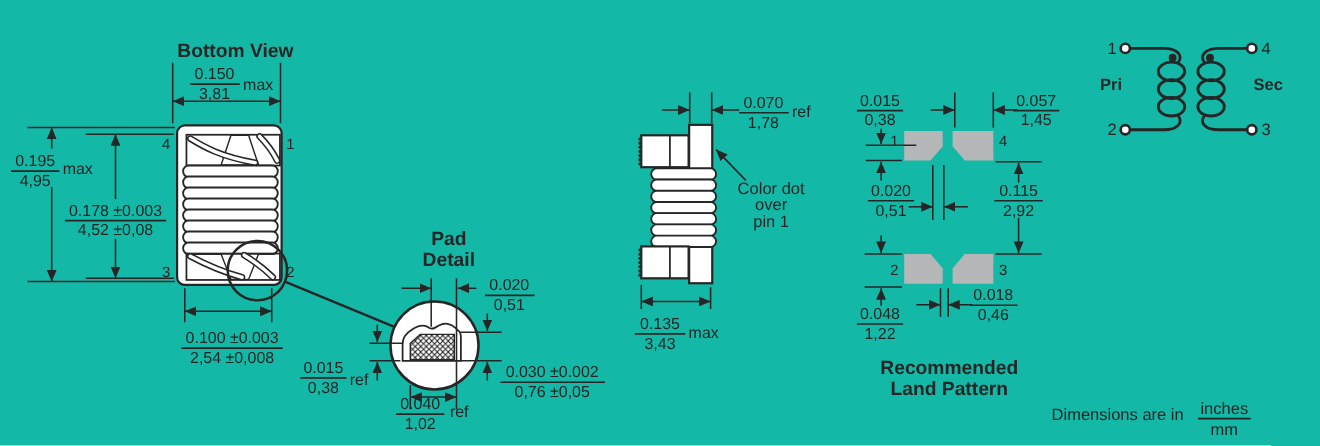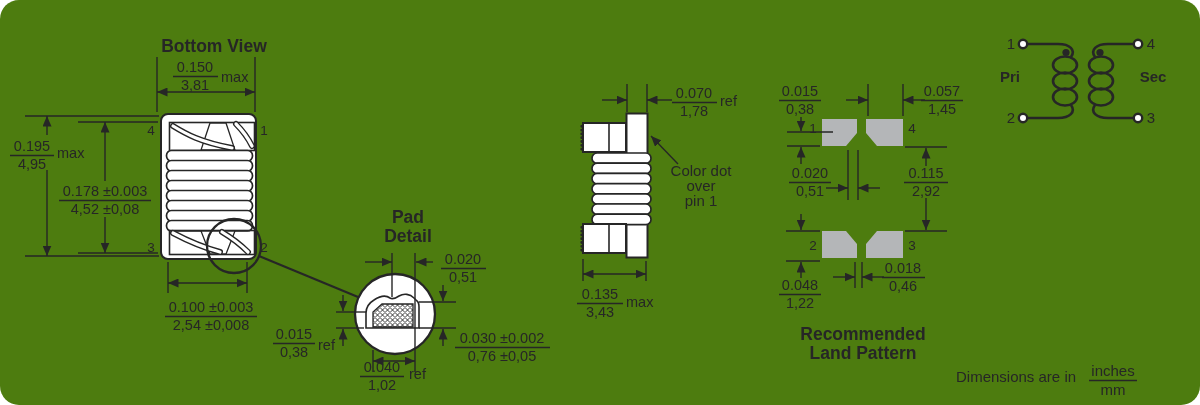--- a/index.html
+++ b/index.html
@@ -1,16 +1,16 @@
 <!DOCTYPE html>
 <html><head>
 <meta charset="utf-8">
 <style>
   html,body{margin:0;padding:0;background:#ffffff;}
-  .canvas{position:relative;width:1200px;height:405px;background:#4d7c0f;overflow:hidden;border-radius:19px;}
+  .canvas{position:relative;width:1200px;height:405px;background:#14b8a6;overflow:hidden;}
   svg{display:block;}
   text{font-family:"Liberation Sans",sans-serif;fill:#262626;}
   .d{font-size:14.5px;}
   .ttl{font-size:17.5px;font-weight:bold;}
   .pin{font-size:13.5px;}
   .lbl{font-size:15px;}
   .b{font-weight:bold;}
   .ln{stroke:#262626;stroke-width:1.4;fill:none;}
   .bar{stroke:#262626;stroke-width:1.5;}
   .shape{stroke:#262626;stroke-width:2;fill:#ffffff;}

